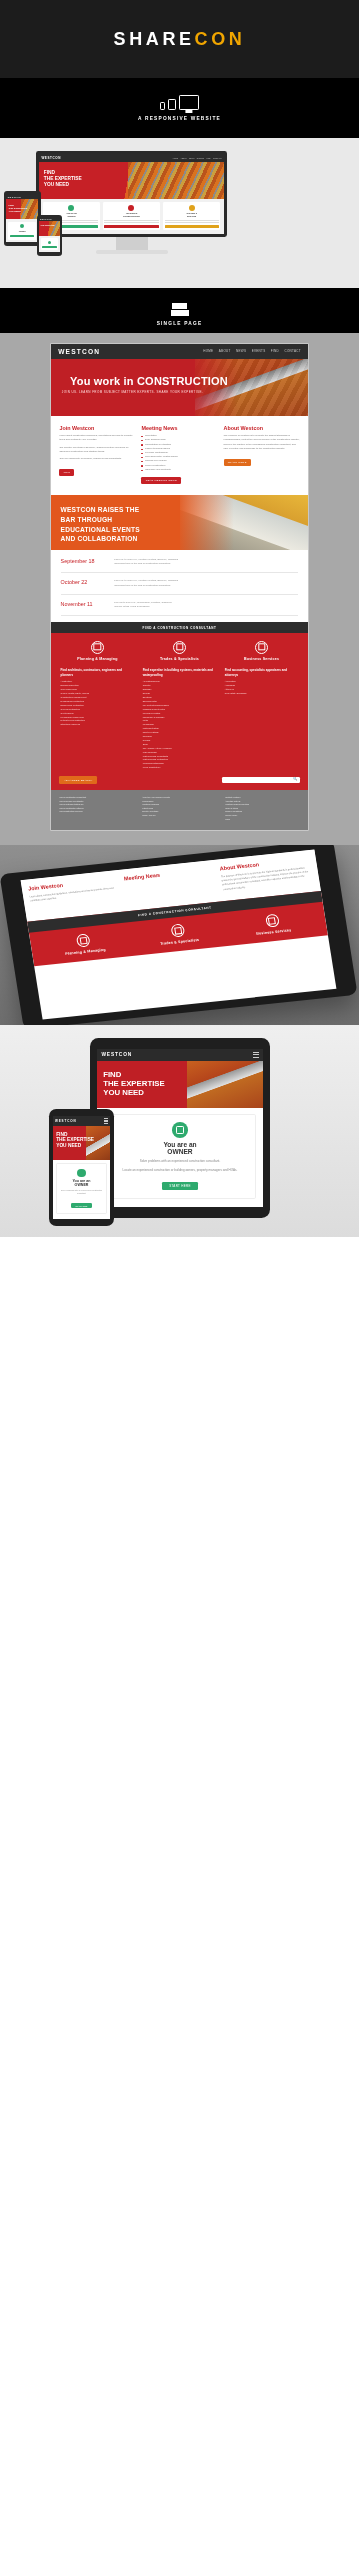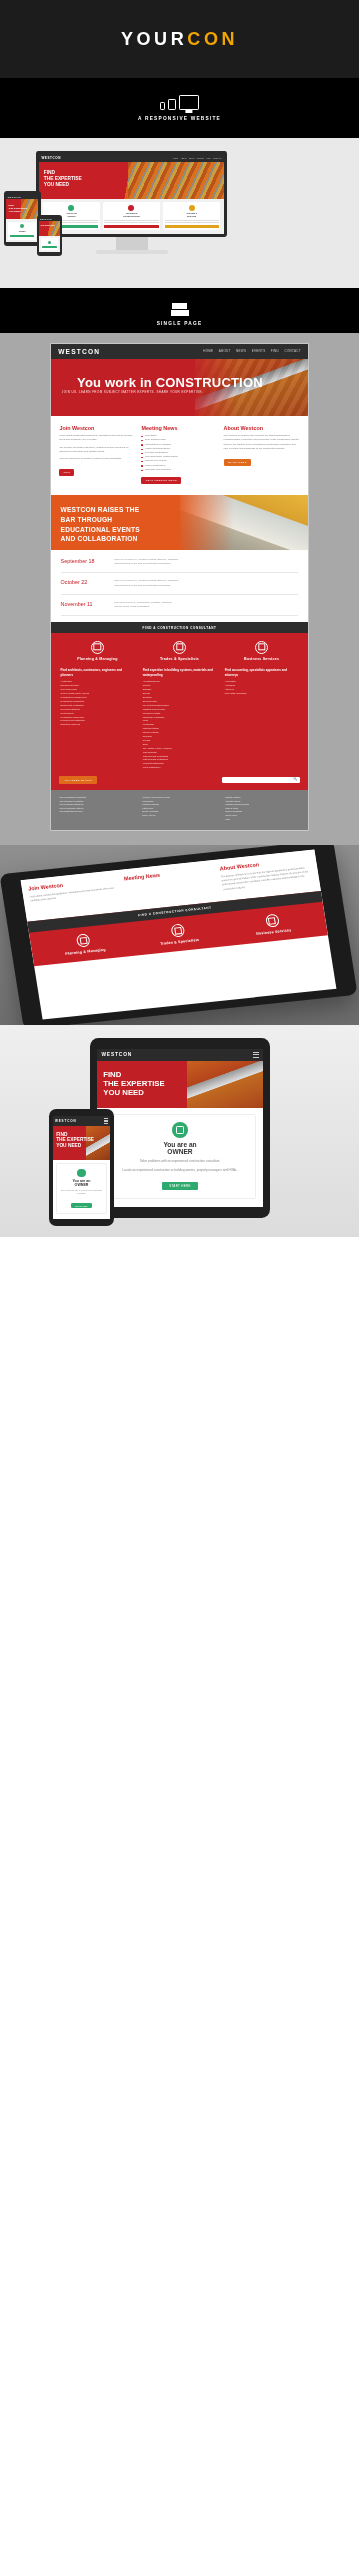--- a/index.html
+++ b/index.html
@@ -131,21 +131,21 @@
   .fp-hero .photo {
     position:absolute; right:0; top:0; width: 44%; height:100%;
     background:
       repeating-linear-gradient(118deg, rgba(255,255,255,.06) 0 4.8px, rgba(0,0,0,.07) 4.8px 9.6px),
       linear-gradient(160deg,#c8611f 0%, #b4441b 40%, #8a8a8a 41%, #d7d7d7 52%, #c06a21 53%, #a9441b 100%);
   }
   .fp-hero .photo:after {
     content:""; position:absolute; inset:0;
     background: linear-gradient(90deg, rgba(191,31,37,.85) 0%, rgba(191,31,37,0) 38%);
   }
-  .fp-hero h2 { position:absolute; left:26px; top:15.6px; color:#fff; font-size:13px; font-weight:bold; letter-spacing:0.2px; }
+  .fp-hero h2 { position:absolute; left:19px; top:15.6px; color:#fff; font-size:11px; font-weight:bold; letter-spacing:0.2px; }
   .fp-hero .sub { position:absolute; left:10.8px; top:31px; color:#ffd9d9; font-size:3px; letter-spacing:0.4px; line-height:4.8px; }
 
   .fp-cards { display:flex; gap:6px; padding: 8.4px 8.4px 10.8px; background:#fff; }
   .fp-col { flex:1; }
   .fp-col h3 { font-size:5.4px; color:#c62026; margin-bottom:3.6px; font-weight:bold; }
   .fp-col p { font-size:2.4px; line-height:4.2px; color:#777; margin-bottom:3px; }
   .fp-col .li { font-size:2.4px; line-height:4.2px; color:#777; padding-left:3.6px; position:relative; }
   .fp-col .li:before { content:""; position:absolute; left:0; top:1.8px; width:1.2px;height:1.2px;background:#c62026;border-radius:50%; }
   .fp-btn { display:inline-block; font-size:2.4px; color:#fff; background:#c62026; padding:1.8px 4.2px; border-radius:1.2px; letter-spacing:0.3px; margin-top:3px; }
   .fp-btn.orange { background:#e06a1b; }
@@ -241,21 +241,21 @@
   .ph-card .circ { width:8.4px;height:8.4px;border-radius:50%;background:#2eaa6e;margin:0 auto 2.4px;}
   .ph-card h4 { font-size:3.6px; font-weight:bold; color:#333; }
   .ph-card p { font-size:1.9px; color:#999; line-height:3px; margin:1.8px 0 2.4px; }
   .ph-card .cbtn { display:inline-block; background:#2eaa6e;color:#fff;font-size:1.9px;padding:1.8px 4.2px;border-radius:1.2px; }
 </style>
 </head>
 <body>
 
 <div class="page">
   <div class="hero">
-    <div class="hero-logo"><span>YOUR</span><span class="accent">CON</span></div>
+    <div class="hero-logo"><span>SHARE</span><span class="accent">CON</span></div>
   </div>
 
   <div class="responsive-band">
     <div class="devices-icon">
       <div class="d-phone"></div>
       <div class="d-tablet"></div>
       <div class="d-monitor"></div>
     </div>
     <div class="responsive-label">A RESPONSIVE WEBSITE</div>
   </div>

